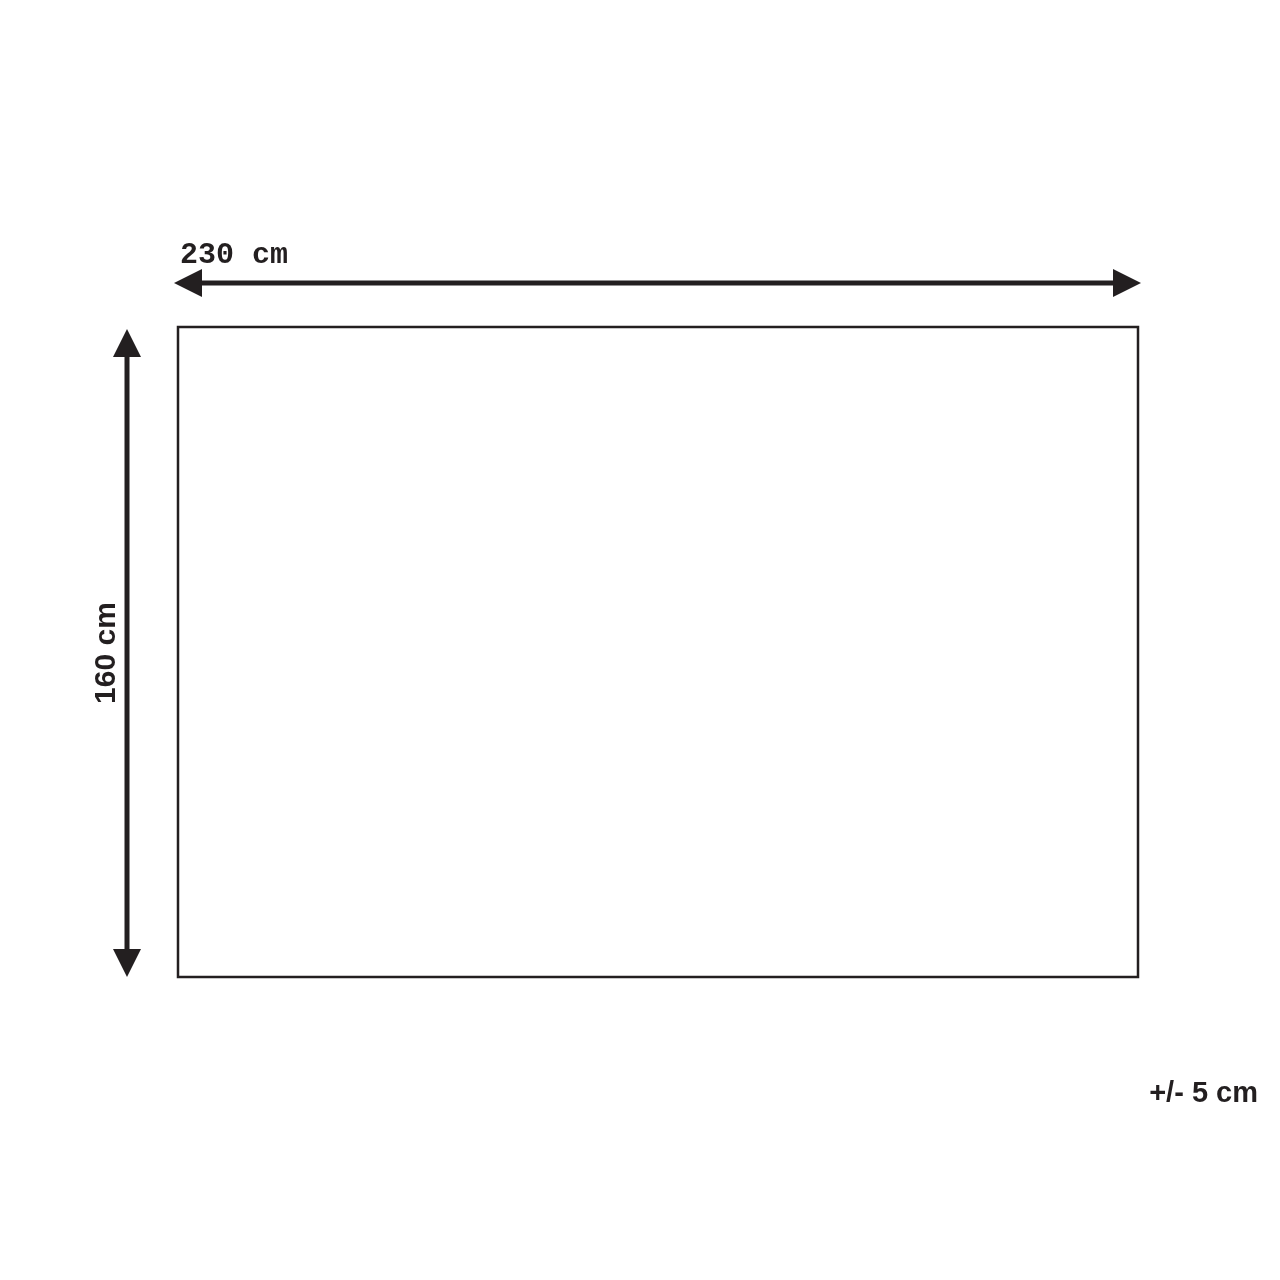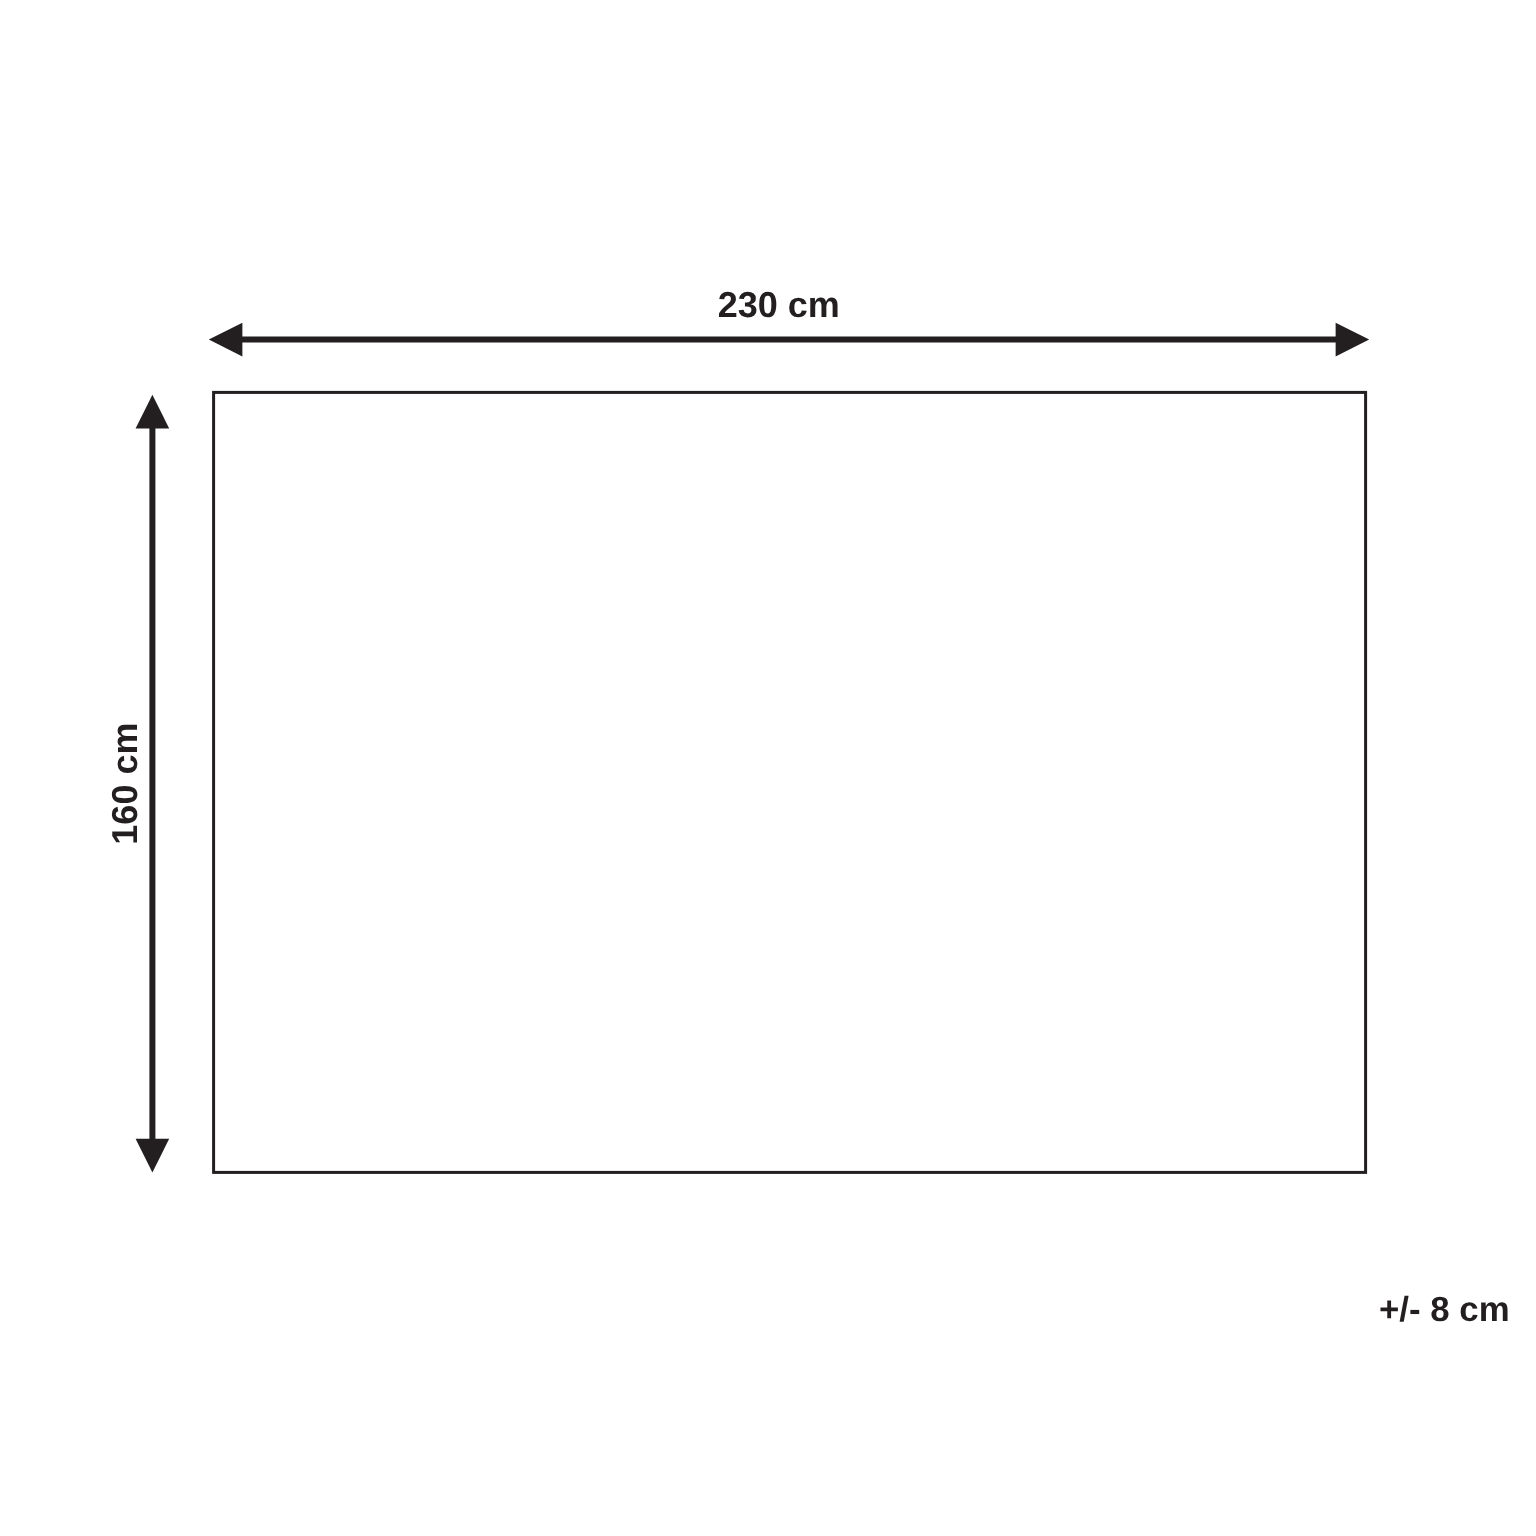--- a/index.html
+++ b/index.html
@@ -25,24 +25,24 @@
   }
   .label {
     position: absolute;
     color: #231f20;
     font-weight: bold;
     font-size: 30px;
     line-height: 1;
     white-space: nowrap;
   }
   .width-label {
-    left: 168px;
+    left: 180px;
     top: 240px;
     width: 962px;
-    text-align: center;
+    font-family: Liberation Mono, monospace;
   }
   .height-label {
     left: 105px;
     top: 653px;
     transform: translate(-50%, -50%) rotate(-90deg);
     transform-origin: center center;
   }
   .tolerance-label {
     right: 22px;
     top: 1078px;
@@ -69,15 +69,15 @@
       <polygon points="127,329 113,357 141,357" fill="#231f20"></polygon>
       <polygon points="127,977 113,949 141,949" fill="#231f20"></polygon>
     </g>
 
   </svg>
 
   <div class="label width-label">230 cm</div>
 
   <div class="label height-label">160 cm</div>
 
-  <div class="label tolerance-label">+/- 8 cm</div>
+  <div class="label tolerance-label">+/- 5 cm</div>
 
 </div>
 
 </body></html>

